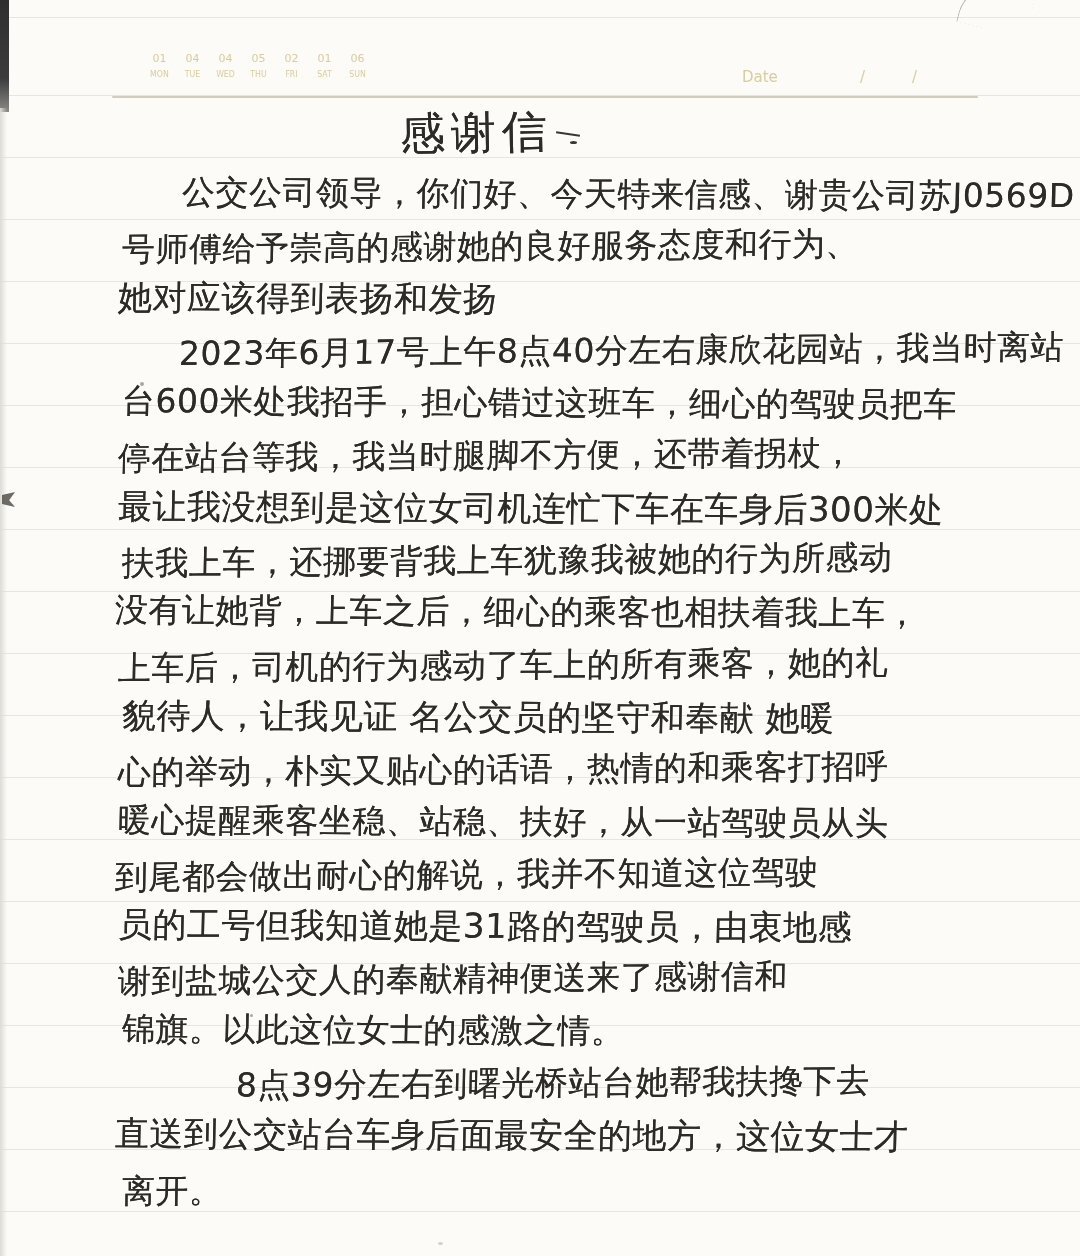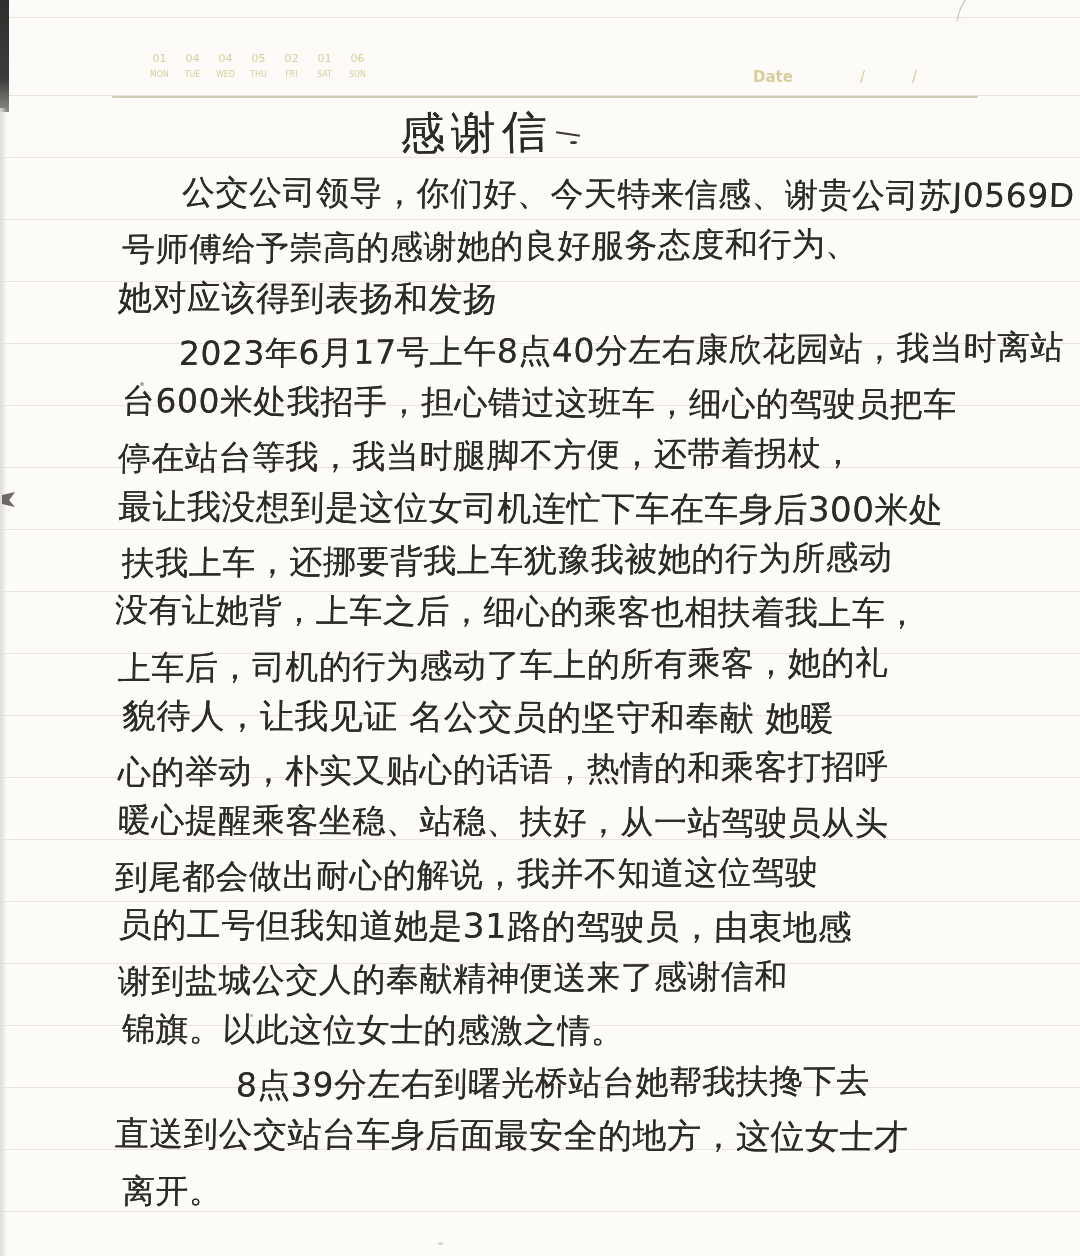--- a/index.html
+++ b/index.html
@@ -57,21 +57,21 @@
     display: flex;
     color: #d8cd9c;
   }
   .cal-col { width: 33px; text-align: center; }
   .cal-num { font-size: 11px; letter-spacing: 0; display: block; }
   .cal-name { font-size: 8.5px; display: block; margin-top: 4px; transform: scale(.92); }
   .date-area {
     position: absolute; left: 742px; top: 68px;
     width: 230px; color: #d8cd9c; font-size: 15px;
   }
-  .date-label { position: absolute; left: 11px; top: 0; font-weight: bold; }
+  .date-label { position: absolute; left: 0; top: 0; }
   .date-slash1 { position: absolute; left: 118px; top: 0; }
   .date-slash2 { position: absolute; left: 170px; top: 0; }
   .header-rule {
     position: absolute; left: 112px; top: 96px;
     width: 866px; height: 2px;
     background: rgba(158, 148, 112, 0.45);
     border-radius: 2px;
   }
   
   .letter {

